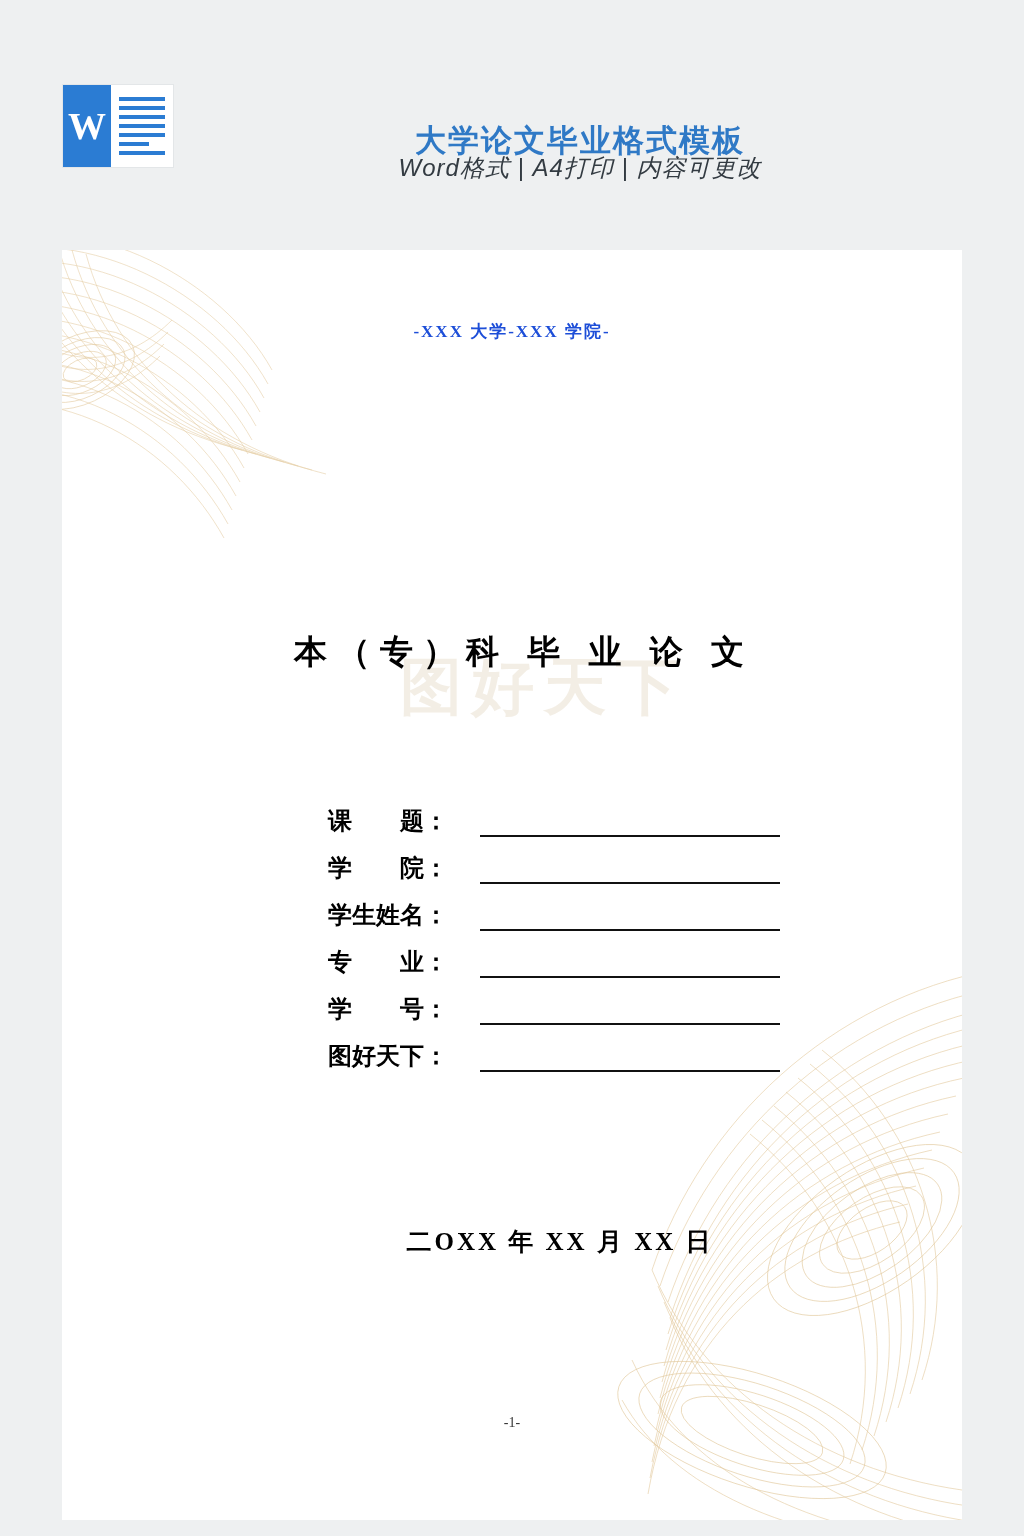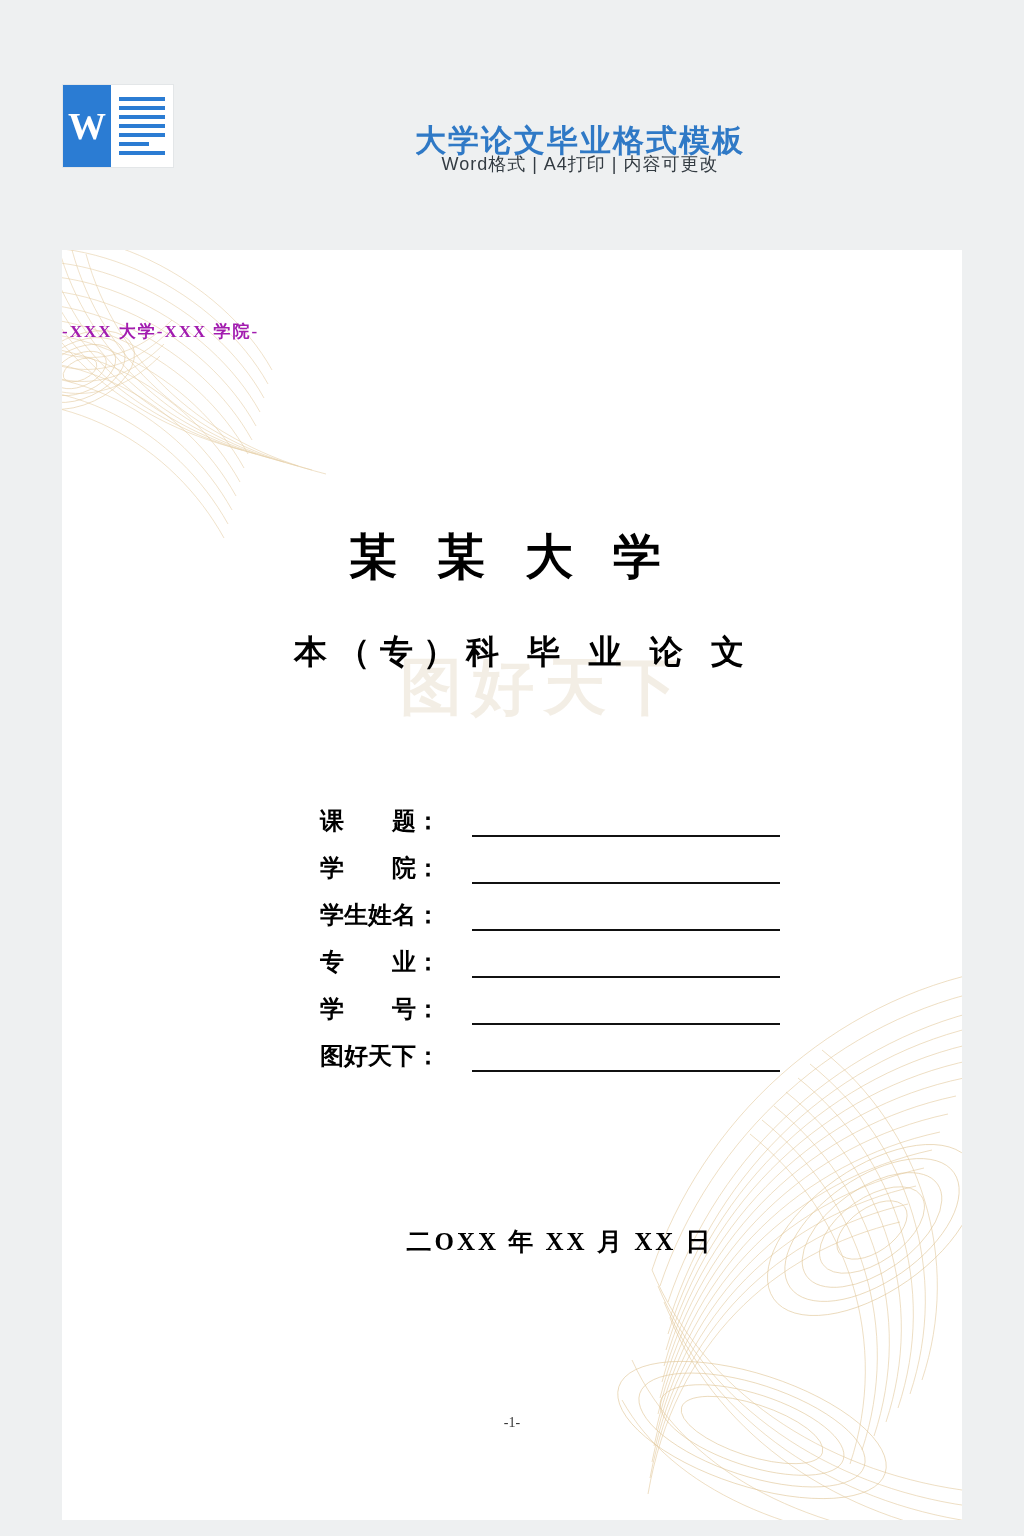--- a/index.html
+++ b/index.html
@@ -76,22 +76,23 @@
     font-family: "Liberation Sans", sans-serif;
     margin-top: 24px;
   }
   .header-sub {
     position: absolute;
     left: 200px;
     top: 152px;
     width: 760px;
     text-align: center;
     color: #333b42;
-    font-size: 18px;
+    font-size: 24px;
     letter-spacing: 1px;
+    font-style: italic;
   }
 
   
   .page {
     position: absolute;
     left: 62px;
     top: 250px;
     width: 900px;
     height: 1270px;
     background: #ffffff;
@@ -130,25 +131,25 @@
     font-family: "Liberation Serif", serif;
     font-weight: bold;
     padding-left: 32px;
   }
 
   .doc-top-line {
     position: absolute;
     left: 0;
     top: 70px;
     width: 900px;
-    text-align: left;
+    text-align: center;
     font-size: 17px;
     font-weight: bold;
     letter-spacing: 2px;
-    color: #a21caf;
+    color: #1d4ed8;
     font-family: "Liberation Serif", serif;
   }
 
   .doc-univ {
     position: absolute;
     left: 0;
     top: 275px;
     width: 900px;
     text-align: center;
     font-size: 48px;
@@ -175,20 +176,21 @@
     position: absolute;
     left: 258px;
     top: 540px;
     width: 460px;
   }
   .field-row {
     display: flex;
     align-items: flex-end;
     height: 47px;
     font-family: "Liberation Serif", serif;
+    margin-left: 8px;
   }
   .field-label {
     width: 150px;
     font-size: 24px;
     font-weight: bold;
     color: #000;
     white-space: pre;
     text-align: left;
   }
   .field-line {
@@ -321,21 +323,20 @@
         <ellipse cx="350" cy="500" rx="118" ry="46" transform="rotate(18 350 500)"></ellipse>
         <ellipse cx="350" cy="500" rx="96" ry="36" transform="rotate(18 350 500)"></ellipse>
         <ellipse cx="350" cy="500" rx="74" ry="26" transform="rotate(18 350 500)"></ellipse>
       </g>
     </svg>
 
     <div class="doc-top-line">-XXX 大学-XXX 学院-</div>
 
     <div class="watermark">图好天下</div>
 
-    <div class="doc-univ">某 某 大 学</div>
     <div class="doc-type">本（专）科 毕 业 论 文</div>
 
     <div class="fields">
       <div class="field-row">
         <span class="field-label">课　　题：</span>
         <span class="field-line"></span>
       </div>
       <div class="field-row">
         <span class="field-label">学　　院：</span>
         <span class="field-line"></span>

